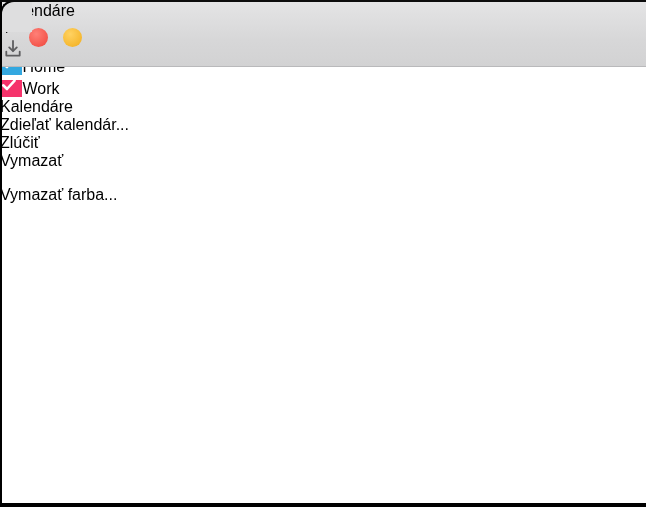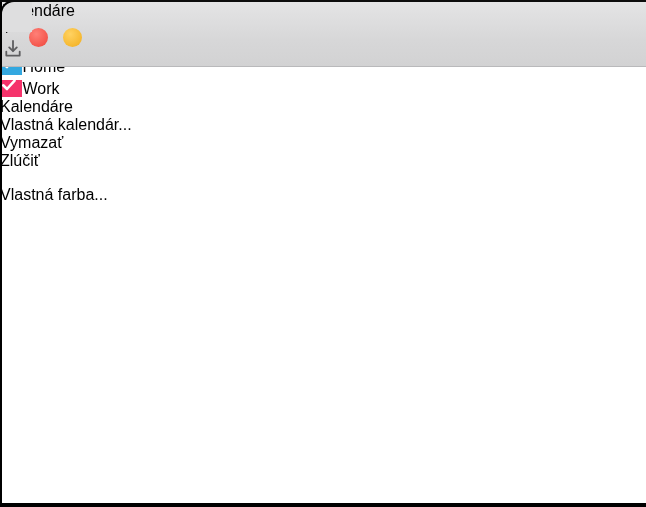--- a/index.html
+++ b/index.html
@@ -267,32 +267,32 @@
   </div>
 
   <div id="ctx-menu">
 
     <div class="ctx-item" id="ctx-info">
       <span>Kalendáre</span>
     </div>
     <div class="ctx-sep"></div>
 
     <div class="ctx-item" id="ctx-share">
-      <span>Vlastná kalendár...</span>
+      <span>Zdieľať kalendár...</span>
     </div>
     <div class="ctx-sep"></div>
-
-    <div class="ctx-item" id="ctx-delete">
-      <span>Vymazať</span>
-    </div>
 
     <div class="ctx-item" id="ctx-merge">
       <span>Zlúčiť</span>
       <span class="arrow"></span>
     </div>
+
+    <div class="ctx-item" id="ctx-delete">
+      <span>Vymazať</span>
+    </div>
     <div class="ctx-sep" style="margin-top:16px;"></div>
 
     <div id="swatch-row">
       <span class="swatch-wrap selected">
         <span class="swatch" style="background:#f4326a;"></span>
       </span>
       <span class="swatch-wrap">
         <span class="swatch" style="background:#ef8b1c;"></span>
       </span>
       <span class="swatch-wrap">
@@ -306,21 +306,21 @@
       </span>
       <span class="swatch-wrap">
         <span class="swatch" style="background:#c162d8;"></span>
       </span>
       <span class="swatch-wrap">
         <span class="swatch" style="background:#937a52;"></span>
       </span>
     </div>
 
     <div class="ctx-item" id="ctx-custom">
-      <span>Vlastná farba...</span>
+      <span>Vymazať farba...</span>
     </div>
   </div>
 
   <div id="titlebar">
     <span class="traffic" id="tl-close"></span>
     <span class="traffic" id="tl-min"></span>
     <span class="traffic" id="tl-zoom"></span>
 
     <div class="tb-btn" id="btn-calendars">Kalendáre</div>
 

